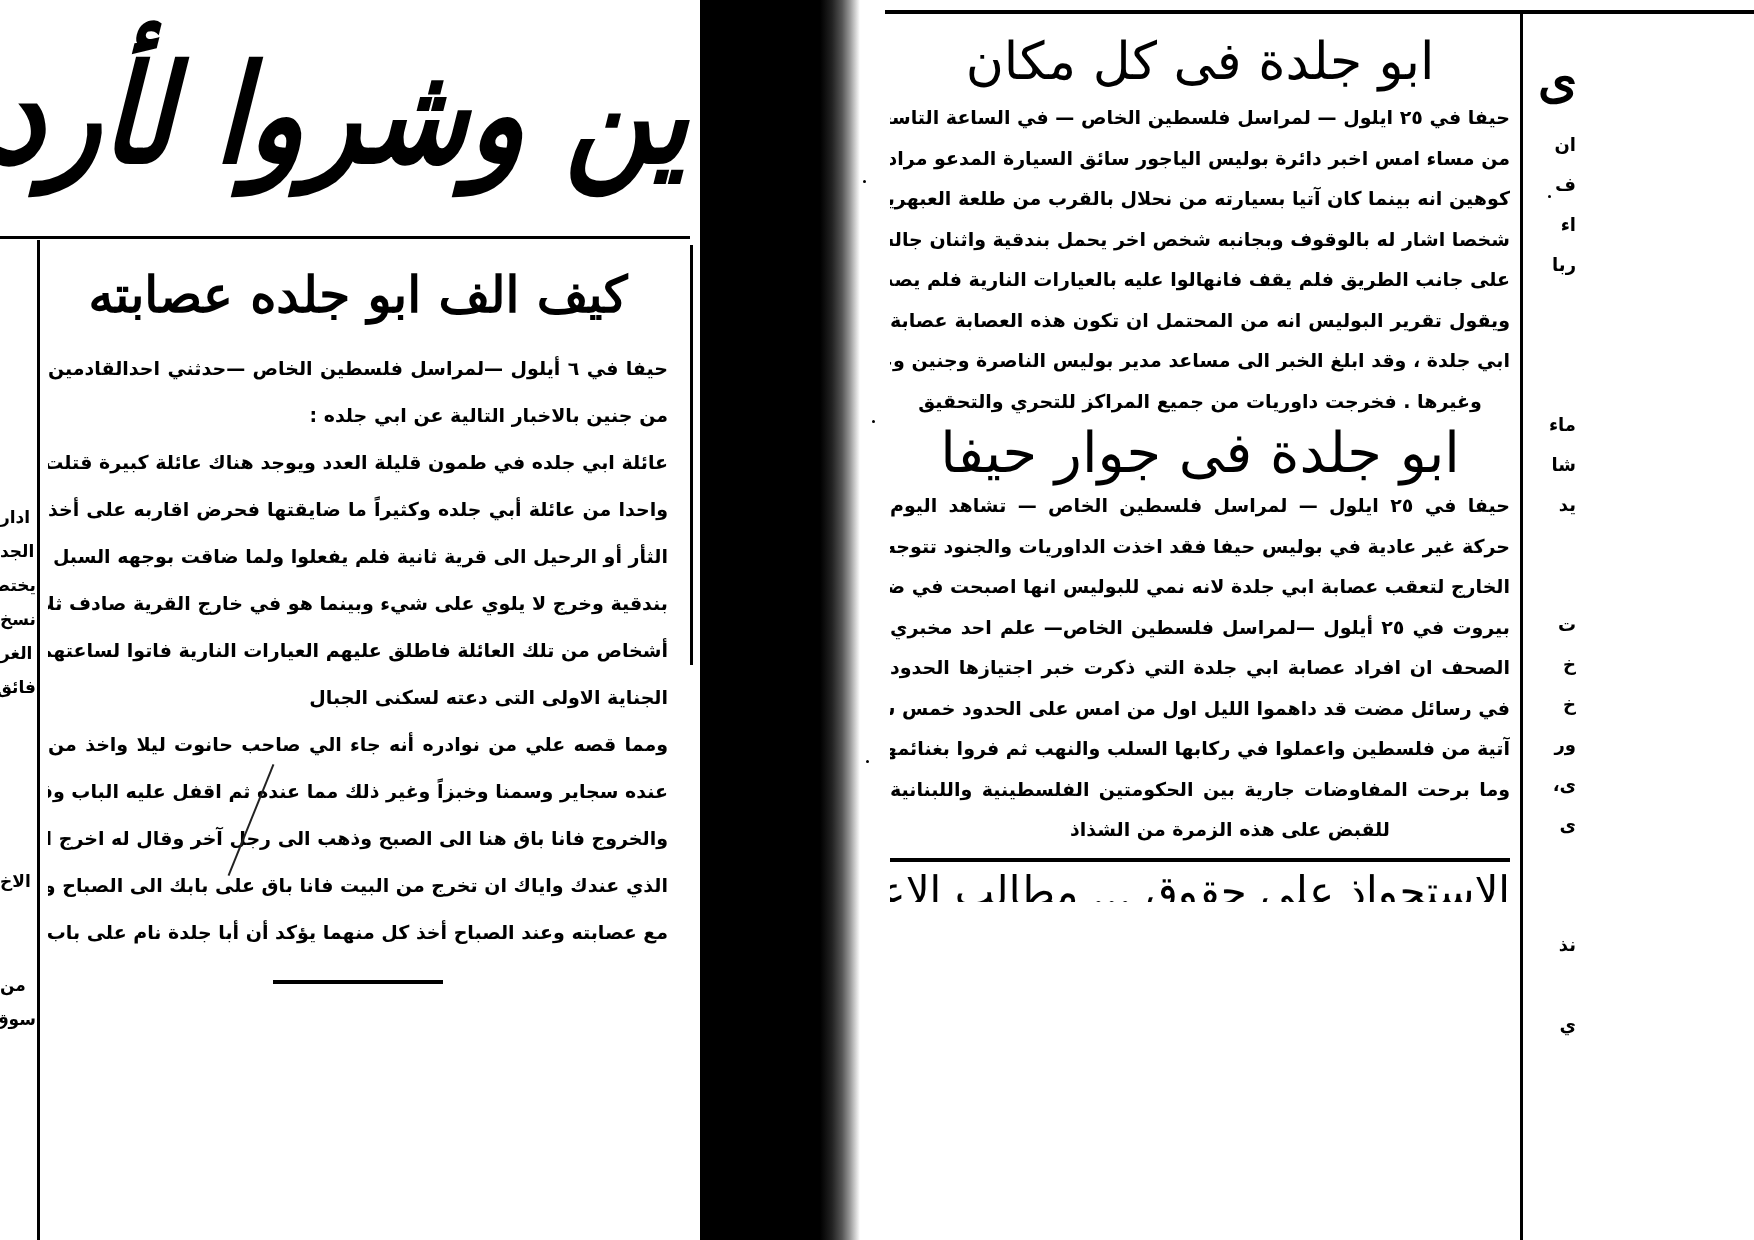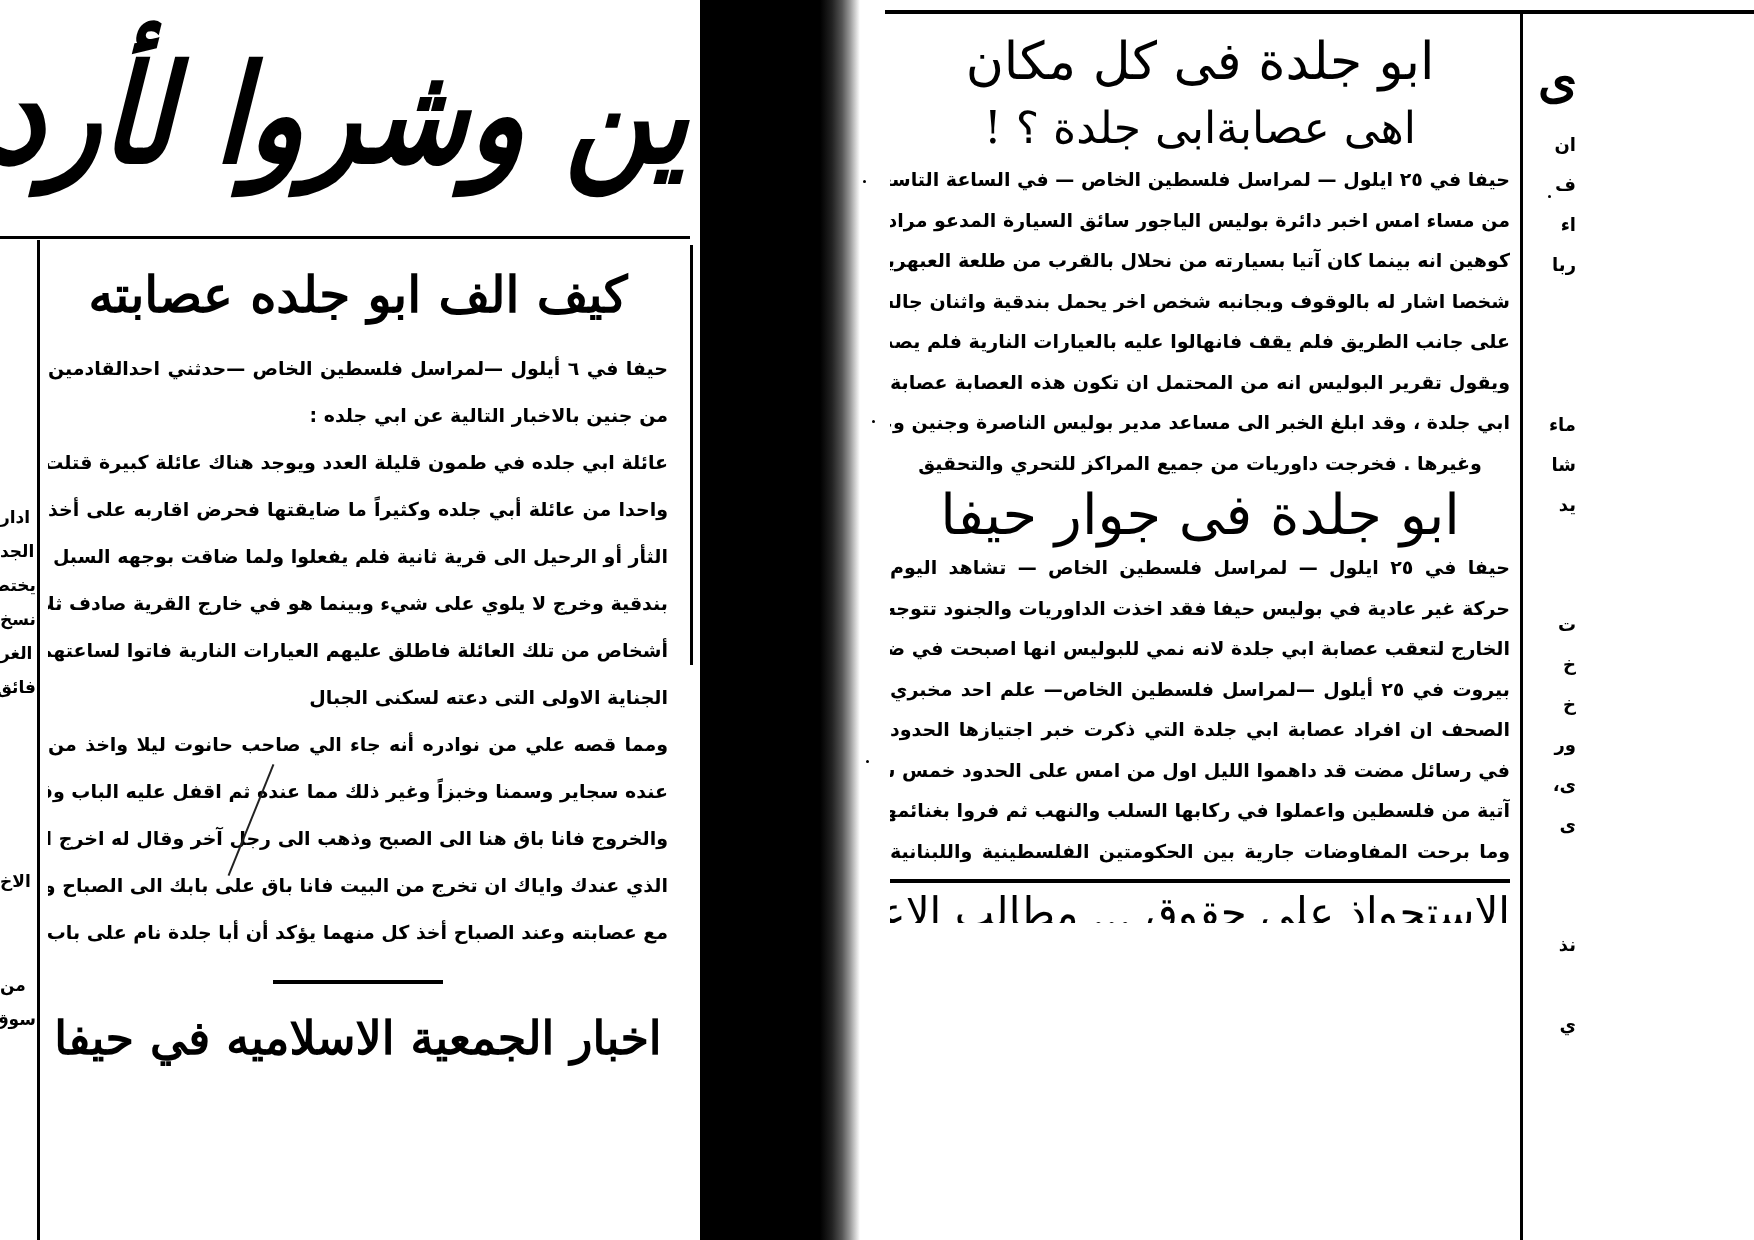--- a/index.html
+++ b/index.html
@@ -81,51 +81,50 @@
     <div class="para">الثأر أو الرحيل الى قرية ثانية فلم يفعلوا ولما ضاقت بوجهه السبل أخـذ</div>
     <div class="para">بندقية وخرج لا يلوي على شيء وبينما هو في خارج القرية صادف ثلاثة</div>
     <div class="para">أشخاص من تلك العائلة فاطلق عليهم العيارات النارية فاتوا لساعتهم فكانت</div>
     <div class="para short">الجناية الاولى التى دعته لسكنى الجبال</div>
     <div class="para">ومما قصه علي من نوادره أنه جاء الي صاحب حانوت ليلا واخذ من</div>
     <div class="para">عنده سجاير وسمنا وخبزاً وغير ذلك مما عنده ثم اقفل عليه الباب وقال له اياك</div>
     <div class="para">والخروج فانا باق هنا الى الصبح وذهب الى رجل آخر وقال له اخرج الخروف</div>
     <div class="para">الذي عندك واياك ان تخرج من البيت فانا باق على بابك الى الصباح وذهب</div>
     <div class="para">مع عصابته وعند الصباح أخذ كل منهما يؤكد أن أبا جلدة نام على باب منزله</div>
     <div class="divider"></div>
-    <div class="headline headline2">اخبار الجمعية الاسلاميه في حيفا</div>
   </div>
   <div class="stroke"></div>
 </div>
 
 <div class="gutter"></div>
 
 <div class="page right-page">
   <div class="rule-h" style="left:25px;top:10px;width:869px;height:4px;"></div>
   <div class="rule-v" style="left:660px;top:14px;height:1226px;"></div>
 
   <div class="article ra">
     <div class="headline">ابو جلدة فى كل مكان</div>
-    <div class="headline sm">اهى عصابةابى جلدة ؟ !</div>
     <div class="para">حيفا في ٢٥ ايلول — لمراسل فلسطين الخاص — في الساعة التاسعة</div>
     <div class="para">من مساء امس اخبر دائرة بوليس الياجور سائق السيارة المدعو مراد</div>
     <div class="para">كوهين انه بينما كان آتيا بسيارته من نحلال بالقرب من طلعة العبهرية شاهد</div>
     <div class="para">شخصا اشار له بالوقوف وبجانبه شخص اخر يحمل بندقية واثنان جالسان</div>
     <div class="para">على جانب الطريق فلم يقف فانهالوا عليه بالعيارات النارية فلم يصب</div>
     <div class="para">ويقول تقرير البوليس انه من المحتمل ان تكون هذه العصابة عصابة</div>
     <div class="para">ابي جلدة ، وقد ابلغ الخبر الى مساعد مدير بوليس الناصرة وجنين وعكا</div>
     <div class="para short">وغيرها . فخرجت داوريات من جميع المراكز للتحري والتحقيق</div>
     <div class="headline mid">ابو جلدة فى جوار حيفا</div>
     <div class="para">حيفا في ٢٥ ايلول — لمراسل فلسطين الخاص — تشاهد اليوم</div>
     <div class="para">حركة غير عادية في بوليس حيفا فقد اخذت الداوريات والجنود تتوجه الى</div>
     <div class="para">الخارج لتعقب عصابة ابي جلدة لانه نمي للبوليس انها اصبحت في ضواحي حيفا</div>
     <div class="para">بيروت في ٢٥ أيلول —لمراسل فلسطين الخاص— علم احد مخبري</div>
     <div class="para">الصحف ان افراد عصابة ابي جلدة التي ذكرت خبر اجتيازها الحدود</div>
     <div class="para">في رسائل مضت قد داهموا الليل اول من امس على الحدود خمس سيارات</div>
     <div class="para">آتية من فلسطين واعملوا في ركابها السلب والنهب ثم فروا بغنائمهم عن العيان</div>
     <div class="para">وما برحت المفاوضات جارية بين الحكومتين الفلسطينية واللبنانية</div>
+    <div class="para last">للقبض على هذه الزمرة من الشذاذ</div>
     <div class="rule-h" style="position:relative;width:100%;height:4px;margin-top:8px;"></div>
     <div class="headline bottom-head">الاستحواذ على حقوق ... مطالب الاعتدال</div>
   </div>
 
   <div class="big-frag">ى</div>
   <div class="sliver-right">
     <div>ان</div>
     <div>ف</div>
     <div>اء</div>
     <div>ربا</div>

